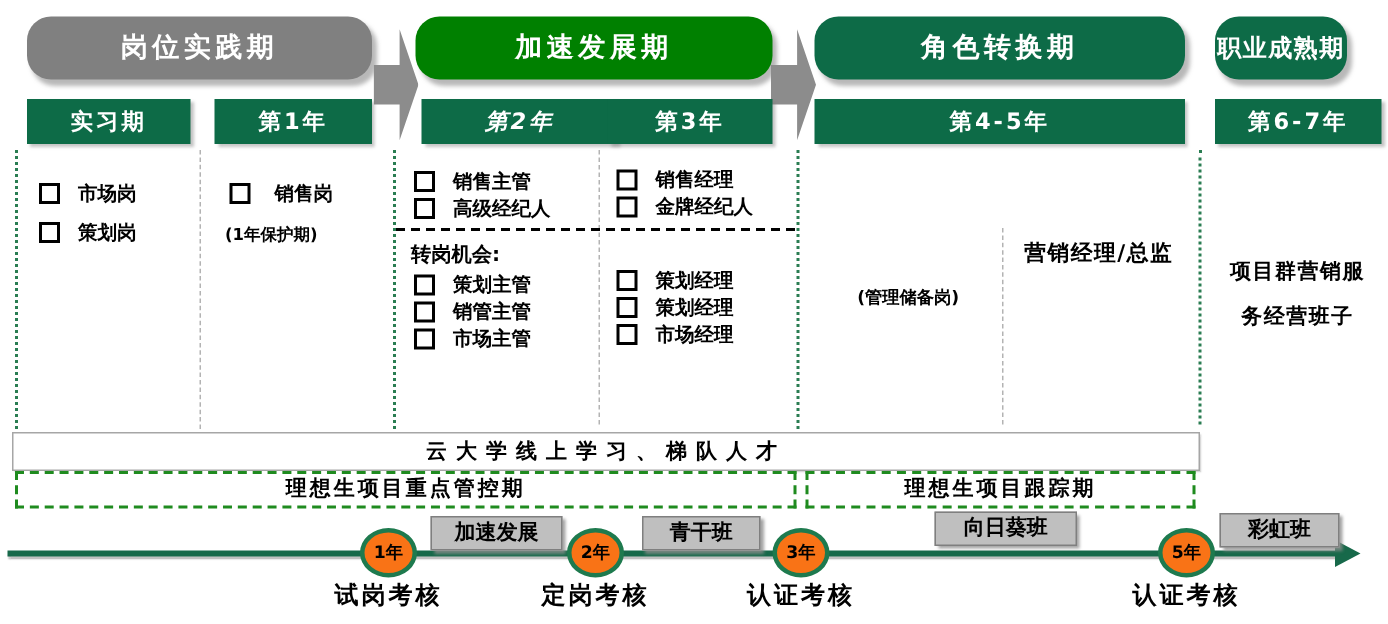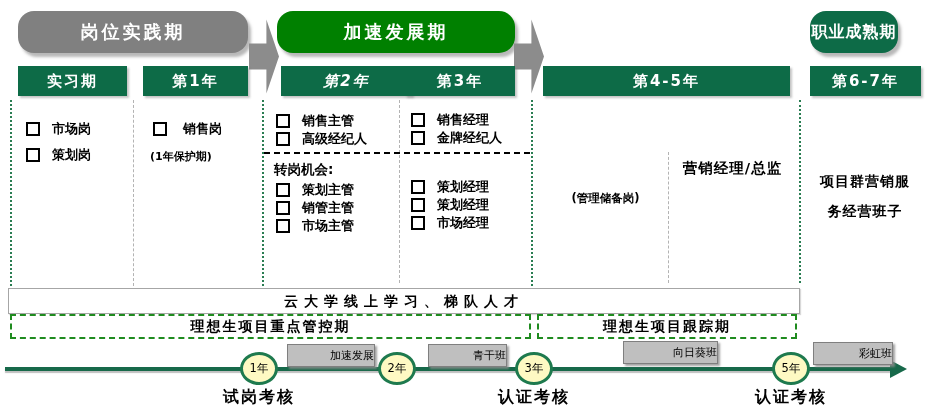--- a/index.html
+++ b/index.html
@@ -47,38 +47,39 @@
   .band-dashed{
     position:absolute;top:314px;height:21px;line-height:21px;border:2px dashed var(--dashed-green,#1f8b1f);
     text-align:center;font-weight:bold;font-size:14px;letter-spacing:2px;background:#fff;
   }
   
   .tl-line{position:absolute;left:5px;top:367px;width:888px;height:4px;background:var(--timeline-green,#17694a);
     box-shadow:0 2px 1px rgba(165,165,165,.7);}
   .tl-arrowhead{position:absolute;left:890px;top:360px;width:0;height:0;
     border-left:17px solid var(--timeline-green,#17694a);border-top:9px solid transparent;border-bottom:9px solid transparent;}
   .tl-circle{
-    position:absolute;top:352px;width:38px;height:33px;border-radius:50%;background:#fef9c3;
+    position:absolute;top:352px;width:38px;height:33px;border-radius:50%;background:#f97316;
     border:3px solid #1e7a4e;box-sizing:border-box;text-align:center;line-height:27px;
-    font-weight:normal;font-size:11.5px;z-index:3;
+    font-weight:bold;font-size:11.5px;z-index:3;
   }
   .tl-class{
     position:absolute;height:21px;line-height:21px;background:var(--class-box-gray,#bfbfbf);
     border:1px solid #7f7f7f;box-shadow:2px 2px 2px rgba(140,140,140,.8);
-    text-align:right;font-weight:normal;font-size:11px;z-index:2;
+    text-align:center;font-weight:bold;font-size:14px;z-index:2;
   }
   .tl-label{position:absolute;top:387px;width:110px;text-align:center;font-weight:bold;font-size:16px;letter-spacing:2px;white-space:nowrap;}
 </style>
 </head>
 <body>
 
 <div id="canvas">
 
   <div class="phase phase-gray" style="left:18px;width:230px;">岗位实践期</div>
   <div class="phase phase-bright" style="left:277px;width:238px;">加速发展期</div>
+  <div class="phase phase-dark" style="left:543px;width:247px;">角色转换期</div>
   <div class="phase phase-dark" style="left:810px;width:88px;font-size:16px;letter-spacing:1px;">职业成熟期</div>
 
   <div class="block-arrow" style="left:249px;"></div>
   <div class="block-arrow" style="left:514px;"></div>
 
   <div class="yearbox" style="left:18px;width:109px;">实习期</div>
   <div class="yearbox" style="left:143px;width:105px;">第1年</div>
   <div class="yearbox" style="left:281px;width:131px;font-style:italic;">第2年</div>
   <div class="yearbox" style="left:405px;width:110px;">第3年</div>
   <div class="yearbox" style="left:543px;width:247px;">第4-5年</div>
@@ -168,16 +169,17 @@
   <div class="tl-class" style="left:428px;top:344px;width:77px;">青干班</div>
   <div class="tl-class" style="left:623px;top:341px;width:93px;">向日葵班</div>
   <div class="tl-class" style="left:813px;top:342px;width:78px;">彩虹班</div>
 
   <div class="tl-circle" style="left:240px;">1年</div>
   <div class="tl-circle" style="left:378px;">2年</div>
   <div class="tl-circle" style="left:515px;">3年</div>
   <div class="tl-circle" style="left:772px;">5年</div>
 
   <div class="tl-label" style="left:204px;">试岗考核</div>
+  <div class="tl-label" style="left:342px;">定岗考核</div>
   <div class="tl-label" style="left:479px;">认证考核</div>
   <div class="tl-label" style="left:736px;">认证考核</div>
 
 </div>
 
 </body></html>

